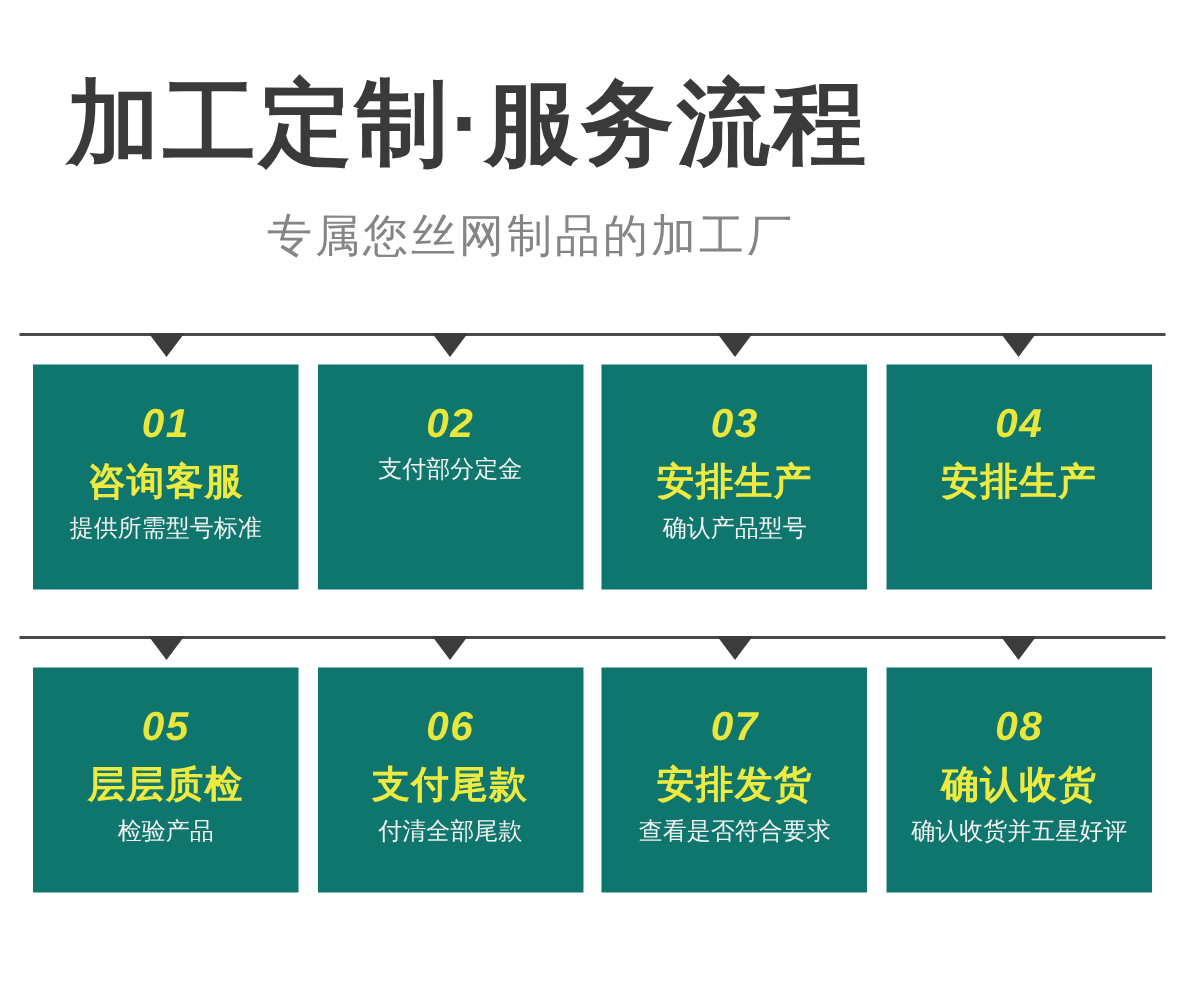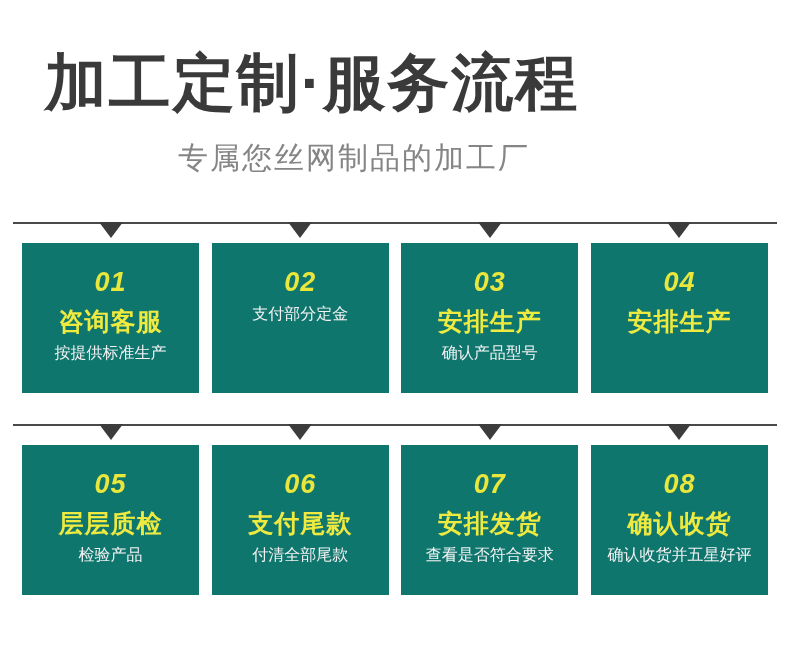--- a/index.html
+++ b/index.html
@@ -148,21 +148,21 @@
   </div>
 
   <div class="row row-1">
     <div class="connector-line"></div>
     <div class="cards">
 
       <div class="card">
         <div class="arrow"></div>
         <div class="card-number">01</div>
         <div class="card-title">咨询客服</div>
-        <div class="card-desc">按提供标准生产</div>
+        <div class="card-desc">提供所需型号标准</div>
       </div>
 
       <div class="card">
         <div class="arrow"></div>
         <div class="card-number">02</div>
         <div class="card-desc">支付部分定金</div>
       </div>
 
       <div class="card">
         <div class="arrow"></div>

